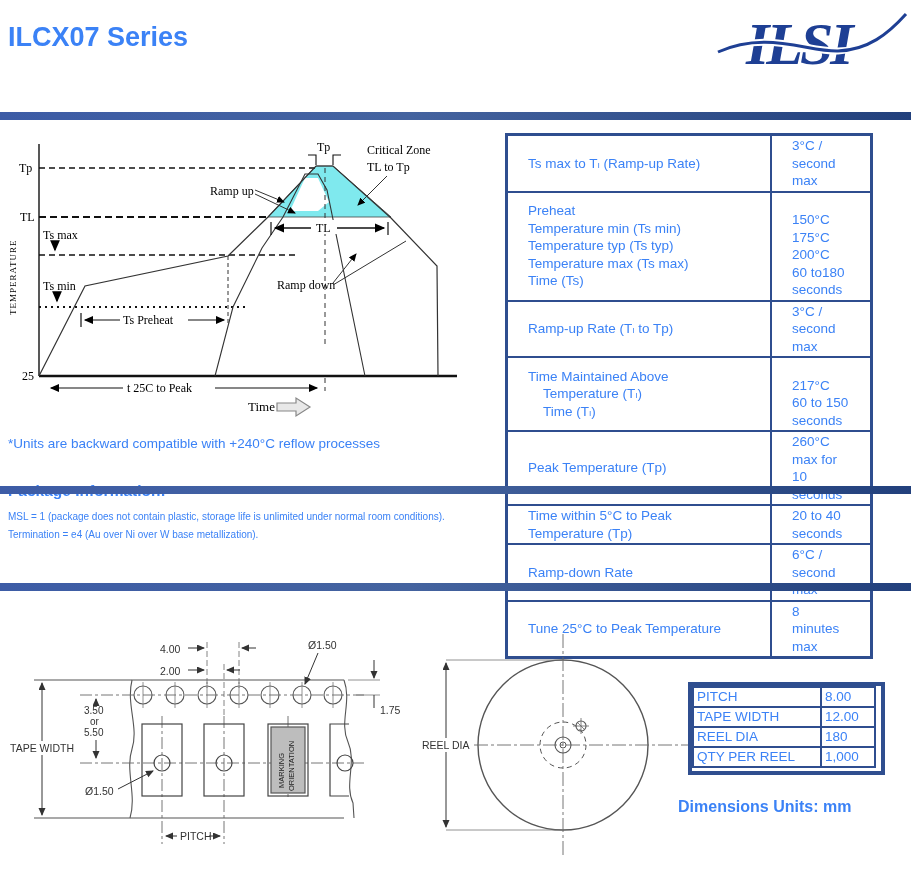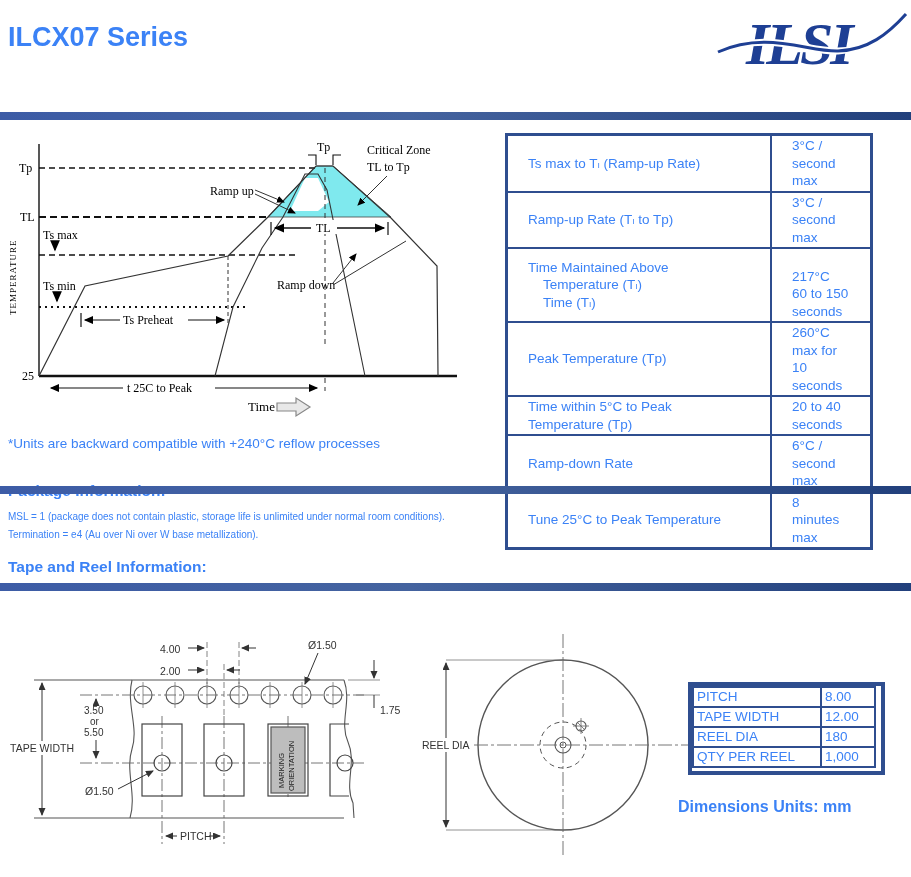--- a/index.html
+++ b/index.html
@@ -118,20 +118,32 @@
   </div>
 
   <div class="abs" style="left:505px;top:133px;">
     <table class="spec">
       <tbody>
           <tr>
             <td class="c1">Ts max to Tₗ (Ramp-up Rate)</td>
             <td>3°C / second max</td>
           </tr>
       <tr>
+            <td class="c1">Preheat
+Temperature min (Ts min)
+Temperature typ (Ts typ)
+Temperature max (Ts max)
+Time (Ts)</td>
+            <td>
+150°C
+175°C
+200°C
+60 to180 seconds</td>
+          </tr>
+      <tr>
             <td class="c1">Ramp-up Rate (Tₗ to Tp)</td>
             <td>3°C / second max</td>
           </tr>
       <tr>
             <td class="c1">Time Maintained Above
     Temperature (Tₗ)
     Time (Tₗ)</td>
             <td>
 217°C
 60 to 150 seconds</td>
@@ -160,21 +172,20 @@
 
   <div class="abs footnote" style="left:8px;top:436px;">*Units are backward compatible with +240°C reflow processes</div>
 
   <div class="abs sec-head" style="left:8px;top:466px;margin-top:16px;">Package Information:</div>
   <div class="abs bar" style="top:486px;"></div>
   <div class="abs body-text" style="left:8px;top:508px;">
     <p style="margin:0">MSL = 1 (package does not contain plastic, storage life is unlimited under normal room conditions).</p>
     <p style="margin:0">Termination = e4 (Au over Ni over W base metallization).</p>
   </div>
 
-  <div class="abs sec-head" style="left:8px;top:558px;">Tape and Reel Information:</div>
   <div class="abs bar" style="top:583px;"></div>
 
   <div class="abs" style="left:8px;top:628px;">
     <svg width="455" height="232" viewBox="0 0 455 232">
       <defs>
         <marker id="t-ae" markerWidth="9" markerHeight="8" refX="7" refY="3.5" orient="auto">
             <path d="M0,0L8,3.5L0,7z" fill="#333"></path>
           </marker>
         <marker id="t-as" markerWidth="9" markerHeight="8" refX="7" refY="3.5" orient="auto-start-reverse">
             <path d="M0,0L8,3.5L0,7z" fill="#333"></path>

